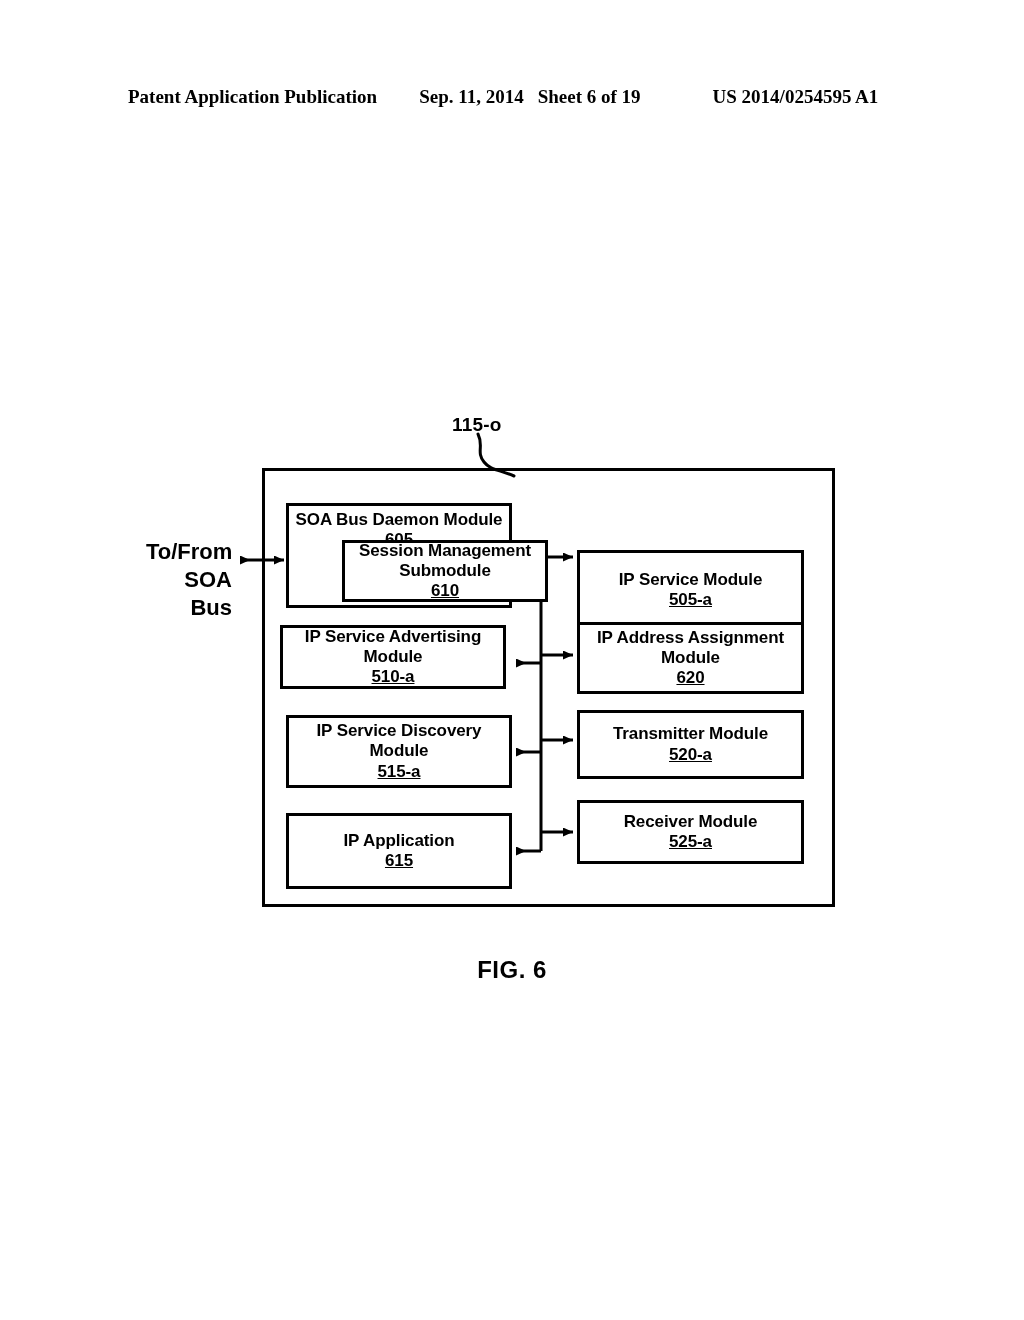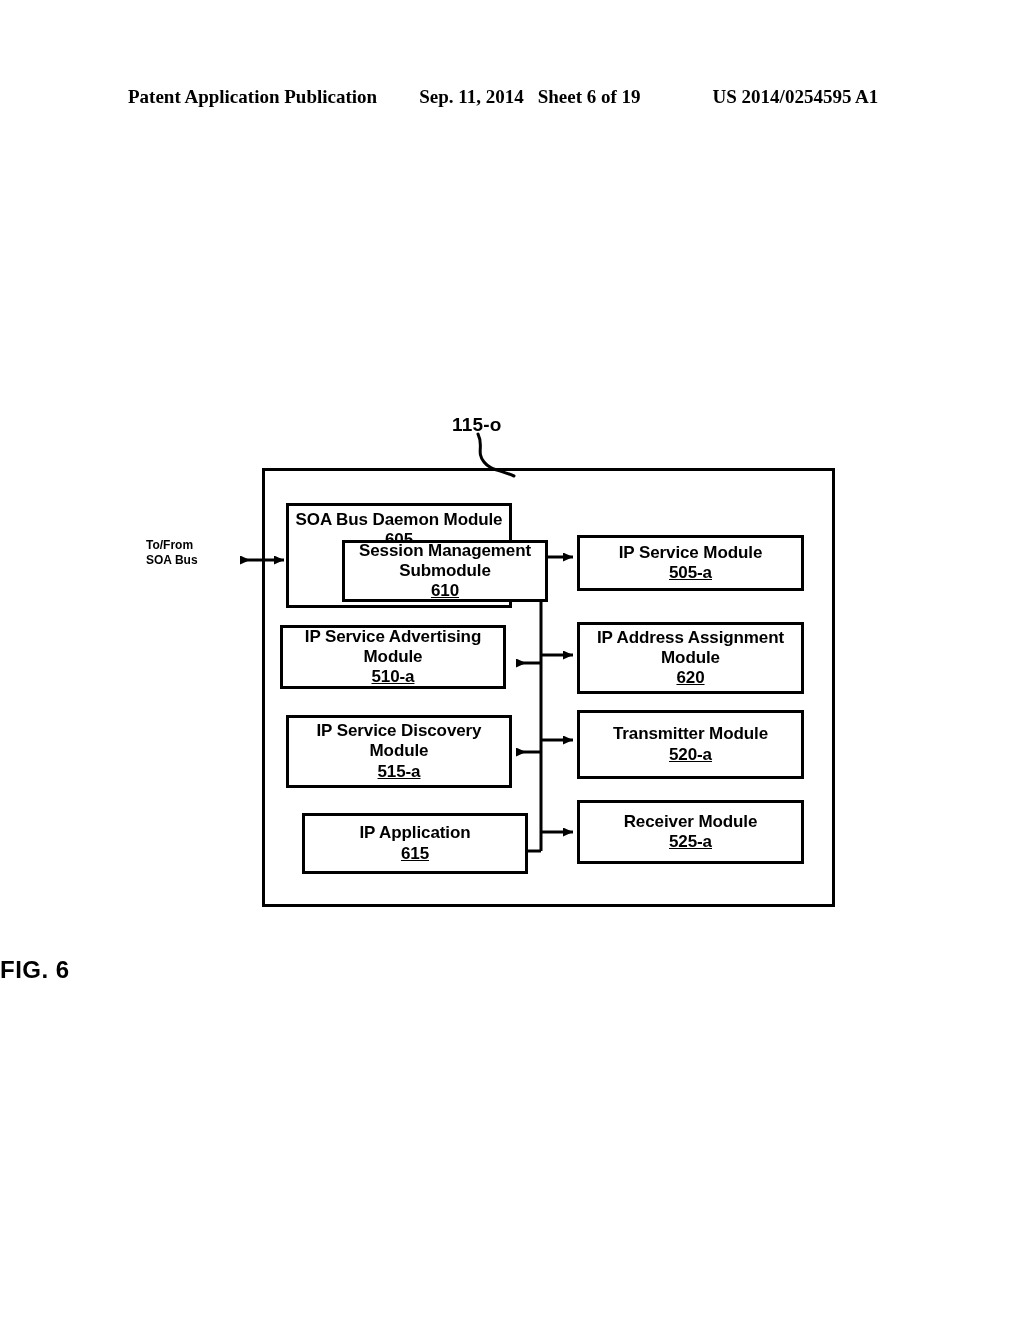--- a/index.html
+++ b/index.html
@@ -90,50 +90,50 @@
   }
   .mbox .ref {
     text-decoration: underline;
     text-underline-offset: 1px;
   }
 
   
   .box-daemon   { left: 286px; top: 503px; width: 226px; height: 105px; justify-content: flex-start; padding-top: 4px; }
   .box-adv      { left: 280px; top: 625px; width: 226px; height: 64px; text-align: right; }
   .box-disc     { left: 286px; top: 715px; width: 226px; height: 73px; }
-  .box-app      { left: 302px; top: 813px; width: 226px; height: 61px; }
+  .box-app      { left: 286px; top: 813px; width: 226px; height: 76px; }
 
   
   .box-session  { left: 296px; top: 540px; width: 206px; height: 62px; margin-left: 46px; }
 
   
-  .box-ipsvc    { left: 577px; top: 535px; width: 227px; height: 56px; }
+  .box-ipsvc    { left: 577px; top: 550px; width: 227px; height: 80px; }
   .box-ipaddr   { left: 577px; top: 622px; width: 227px; height: 72px; }
   .box-tx       { left: 577px; top: 710px; width: 227px; height: 69px; }
   .box-rx       { left: 577px; top: 800px; width: 227px; height: 64px; }
 
   
   .tofrom-label {
     position: absolute;
     left: 146px;
     top: 538px;
     width: 86px;
-    text-align: left;
-    font-size: 12px;
+    text-align: right;
+    font-size: 22px;
     font-weight: bold;
     line-height: 1.28;
   }
 
   
   .fig-caption {
     position: absolute;
     left: 0;
     top: 956px;
     width: 1024px;
-    text-align: left;
+    text-align: center;
     font-size: 24px;
     font-weight: bold;
     letter-spacing: 0.5px;
   }
 
   svg.conn {
     position: absolute;
     left: 0;
     top: 0;
     width: 1024px;

